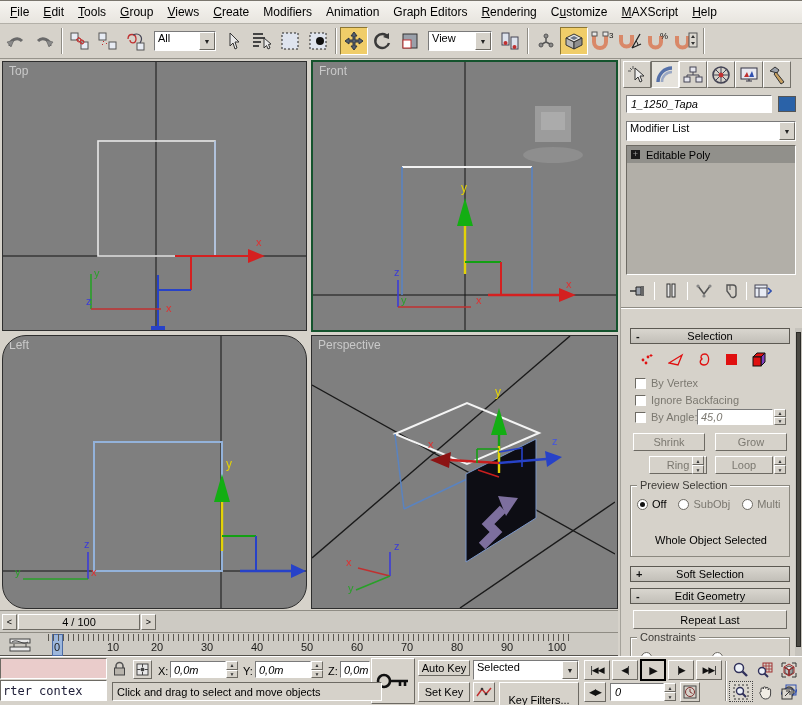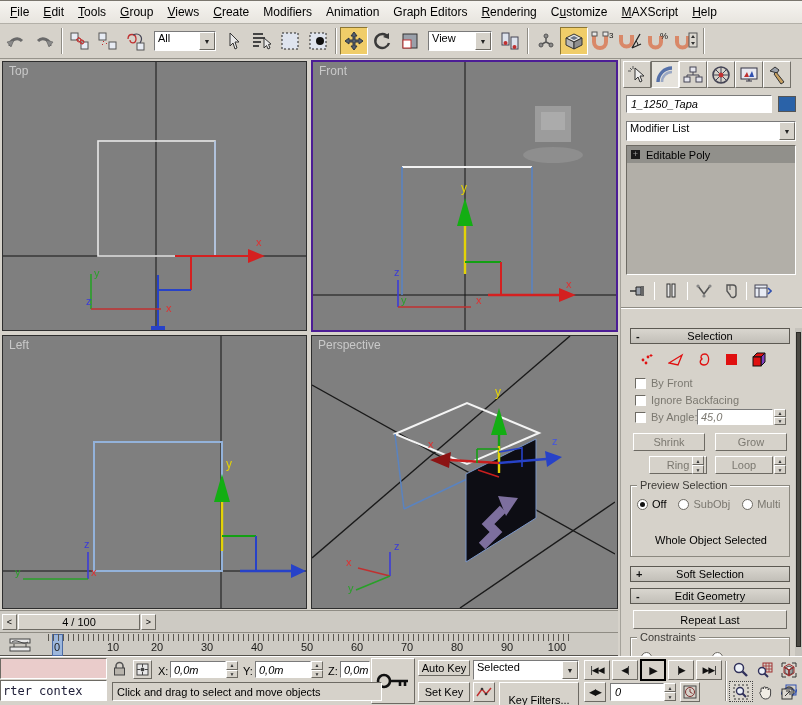--- a/index.html
+++ b/index.html
@@ -20,21 +20,21 @@
 #toolbar{position:absolute;left:0;top:23px;width:802px;height:35px;background:#d6d2ca;border-bottom:1px solid #96938b;display:flex;align-items:center;padding:0 2px;overflow:hidden;}
 .tbtn{width:28px;height:28px;display:flex;align-items:center;justify-content:center;flex:0 0 auto;}
 .tbtn.pressed{background:#f0cd69;border:1px solid;border-color:#8c7633 #fff #fff #8c7633;}
 .tsep{width:2px;height:26px;border-left:1px solid #8f8c84;border-right:1px solid #fff;margin:0 3px;flex:0 0 auto;}
 .dd{height:20px;background:#fff;border:1px solid;border-color:#7a7a7a #fff #fff #7a7a7a;display:flex;align-items:stretch;font-size:11px;flex:0 0 auto;}
 .dd-text{flex:1;padding:0 3px 0 3px;background:#fff;}
 .dd-btn{width:16px;background:#d6d2ca;border:1px solid;border-color:#fff #6d6a63 #6d6a63 #fff;display:flex;align-items:center;justify-content:center;font-size:7px;color:#222;}
 
 
 .vp{position:absolute;background:#7f7f7f;border:1px solid #2e2e2e;overflow:hidden;}
-.vp.active{border:2px solid #4c1d95;}
+.vp.active{border:2px solid #14532d;}
 .vp-label{position:absolute;left:6px;top:2px;color:#c9c9c9;font-size:12px;z-index:3;}
 .vp svg{position:absolute;left:0;top:0;}
 
 
 #cmd{position:absolute;left:620px;top:58px;width:182px;height:598px;background:#d6d2ca;overflow:hidden;border-left:1px solid #a5a29a;}
 .tabs{position:absolute;left:2px;top:2px;display:flex;}
 .tab{width:28px;height:27px;display:flex;align-items:center;justify-content:center;background:#d6d2ca;border:1px solid;border-color:#fff #74716a #74716a #fff;}
 .tab.sel{background:#e6e3dc;border-color:#74716a #fff #fff #74716a;}
 .cp-abs{position:absolute;}
 .swatch{position:absolute;width:18px;height:16px;border:1px solid #555;}
@@ -292,21 +292,21 @@
       <polygon points="246,226 263,233 246,240" fill="#d42020"></polygon>
       <text x="253" y="226" fill="#e03030" font-size="11">x</text>
       <line x1="85" y1="218" x2="85" y2="245" stroke="#3b3bd8" stroke-width="1.6"></line>
       <line x1="85" y1="245" x2="158" y2="245" stroke="#c03030" stroke-width="1.6"></line>
       <text x="81" y="214" fill="#3b3bd8" font-size="11">z</text>
       <text x="88" y="242" fill="#28a028" font-size="11">y</text>
       <text x="163" y="242" fill="#e03030" font-size="11">x</text>
     </svg>
   </div>
 
-  <div class="vp" id="vp-left" style="left:2px;top:334px;width:305px;height:274px;">
+  <div class="vp" id="vp-left" style="left:2px;top:334px;width:305px;height:274px;border-radius:24px;">
     <span class="vp-label">Left</span>
     <svg width="303" height="272" viewBox="0 0 303 272">
       <line x1="218" y1="0" x2="218" y2="272" stroke="#141414"></line>
       <line x1="0" y1="235" x2="303" y2="235" stroke="#141414"></line>
       <rect x="91" y="106" width="128" height="129" fill="none" stroke="#93b2da" stroke-width="2"></rect>
       <polygon points="219,138 211,166 227,166" fill="#13ae13"></polygon>
       <line x1="219" y1="166" x2="219" y2="215" stroke="#e3d306" stroke-width="2.4"></line>
       <text x="223" y="132" fill="#e3d306" font-size="12">y</text>
       <line x1="219" y1="200" x2="253" y2="200" stroke="#13a013" stroke-width="2"></line>
       <line x1="253" y1="200" x2="253" y2="235" stroke="#2742c8" stroke-width="2"></line>
@@ -489,21 +489,21 @@
           <svg width="17" height="16" viewBox="0 0 17 16">
             <polygon points="2,5 6,1 14,1 10,5" fill="#e01010" stroke="#111"></polygon>
             <polygon points="10,5 14,1 14,10 10,14" fill="#8040c0" stroke="#111"></polygon>
             <rect x="2" y="5" width="8" height="9" fill="#e01010" stroke="#111"></rect>
           </svg>
         </span>
     </div>
 
     <div class="cbrow" style="left:14px;top:318px;">
       <span class="cb"></span>
-      <span>By Front</span>
+      <span>By Vertex</span>
     </div>
     <div class="cbrow" style="left:14px;top:335px;">
       <span class="cb"></span>
       <span>Ignore Backfacing</span>
     </div>
     <div class="cbrow" style="left:14px;top:352px;">
       <span class="cb"></span>
       <span>By Angle:</span>
     </div>
     <div class="field cp-abs" style="left:76px;top:350px;width:76px;height:16px;padding:1px 0 0 3px;color:#7b7870;">45,0</div>

